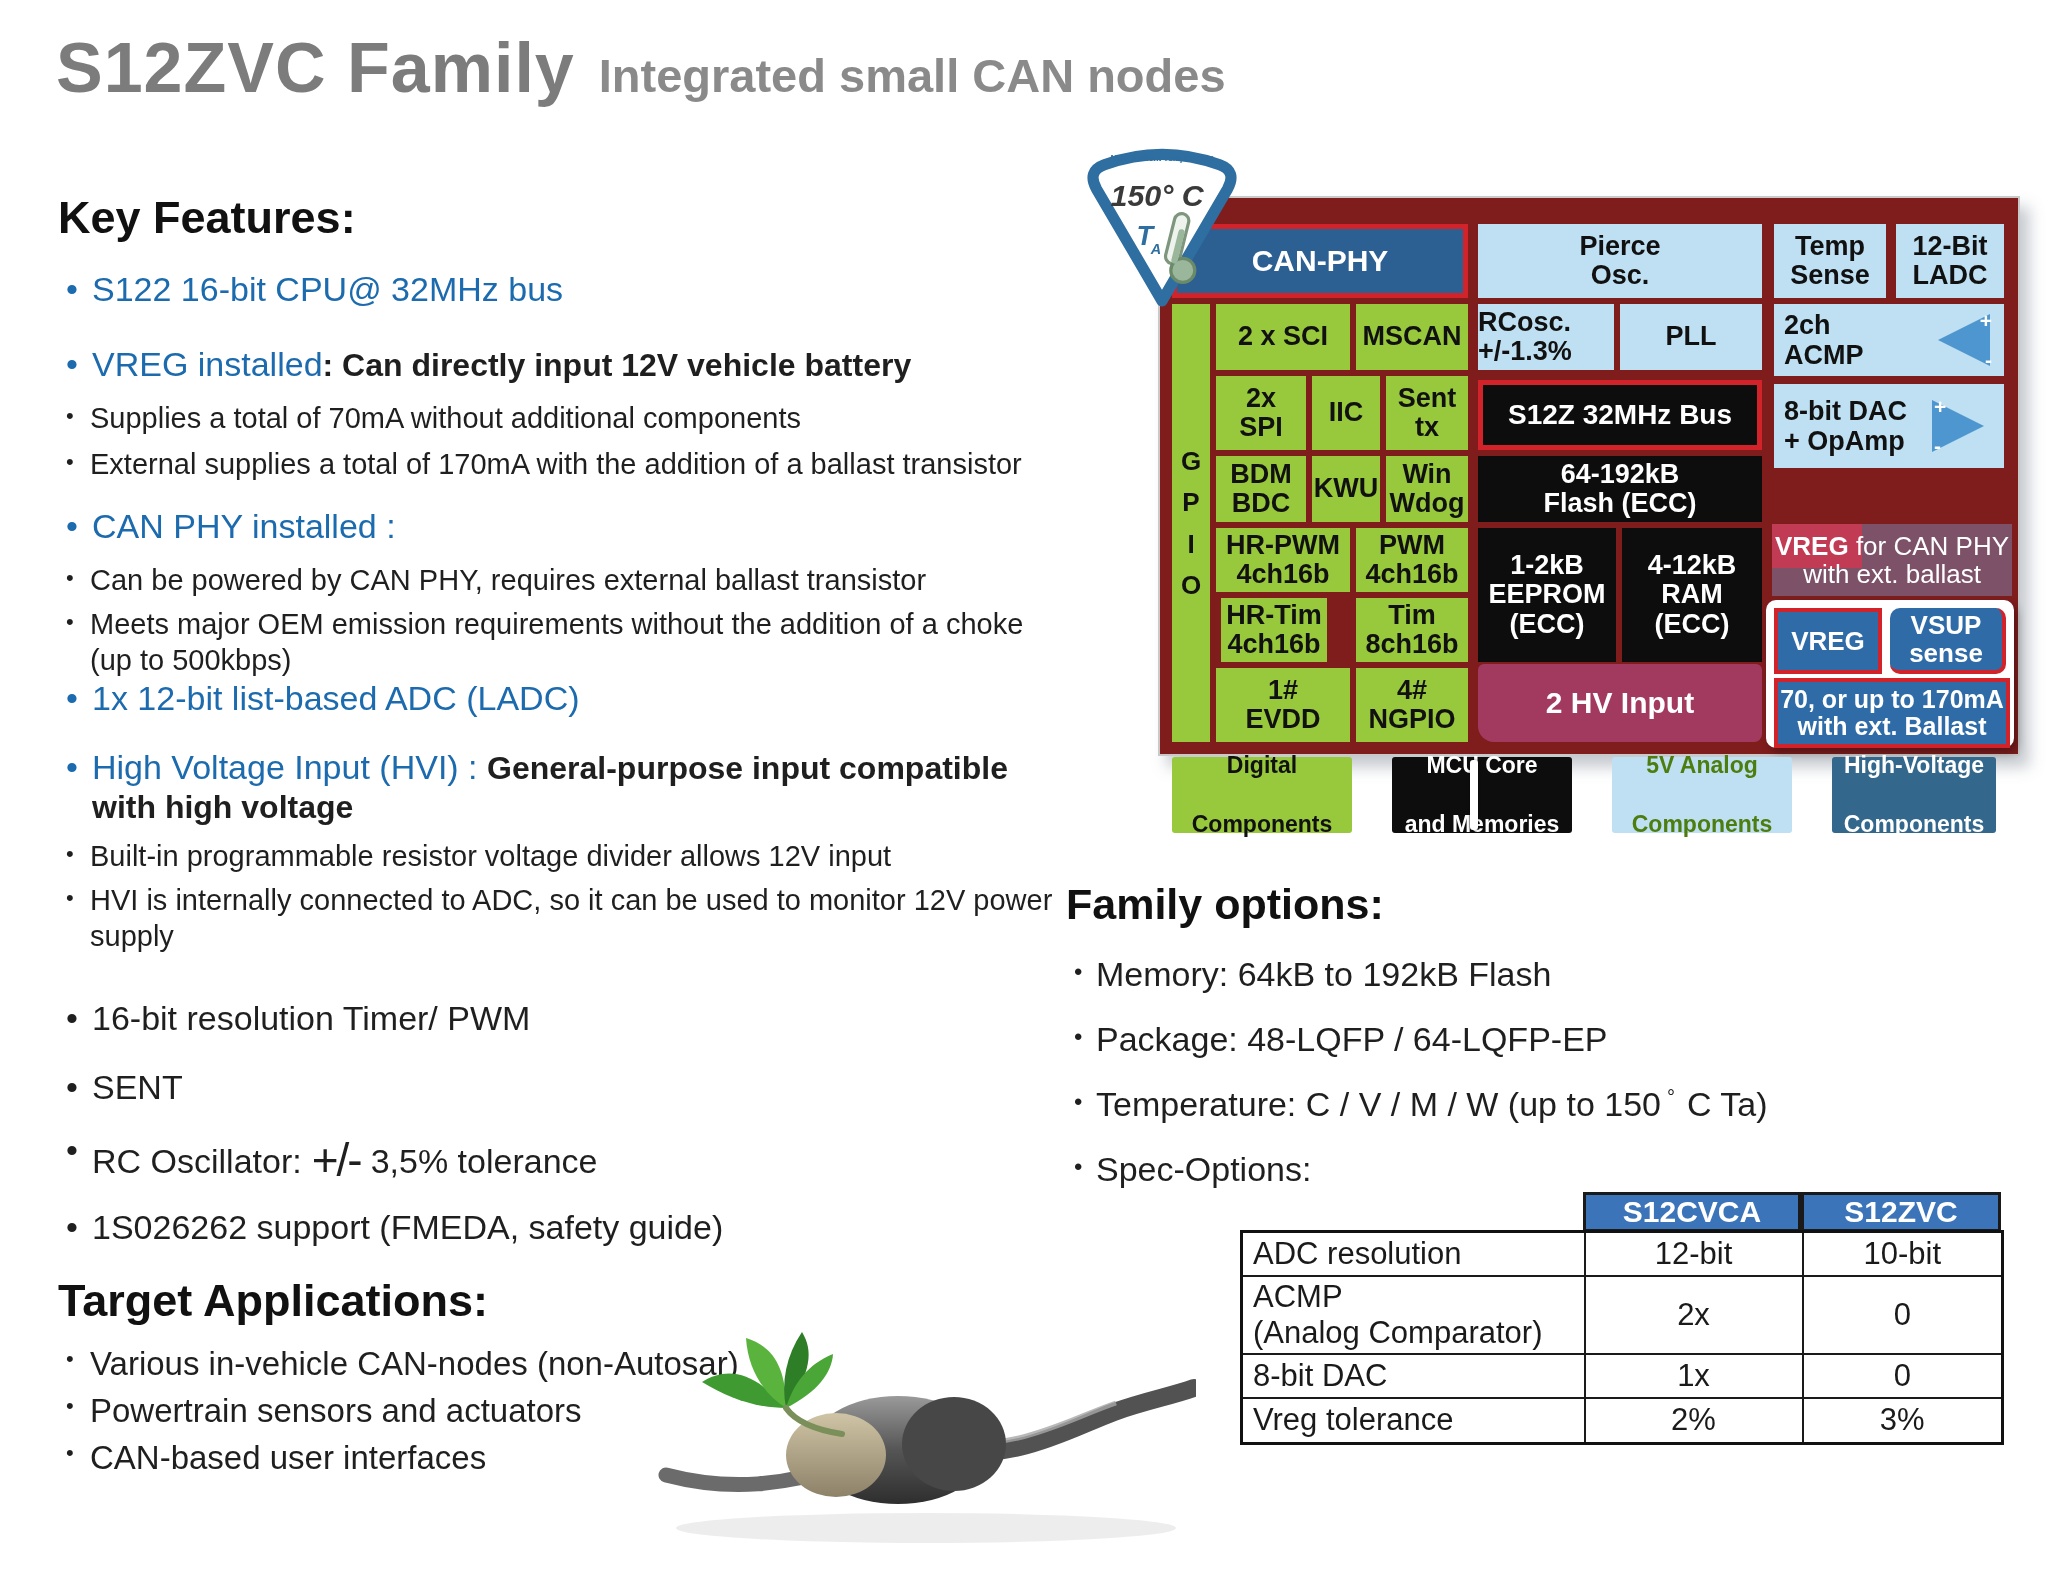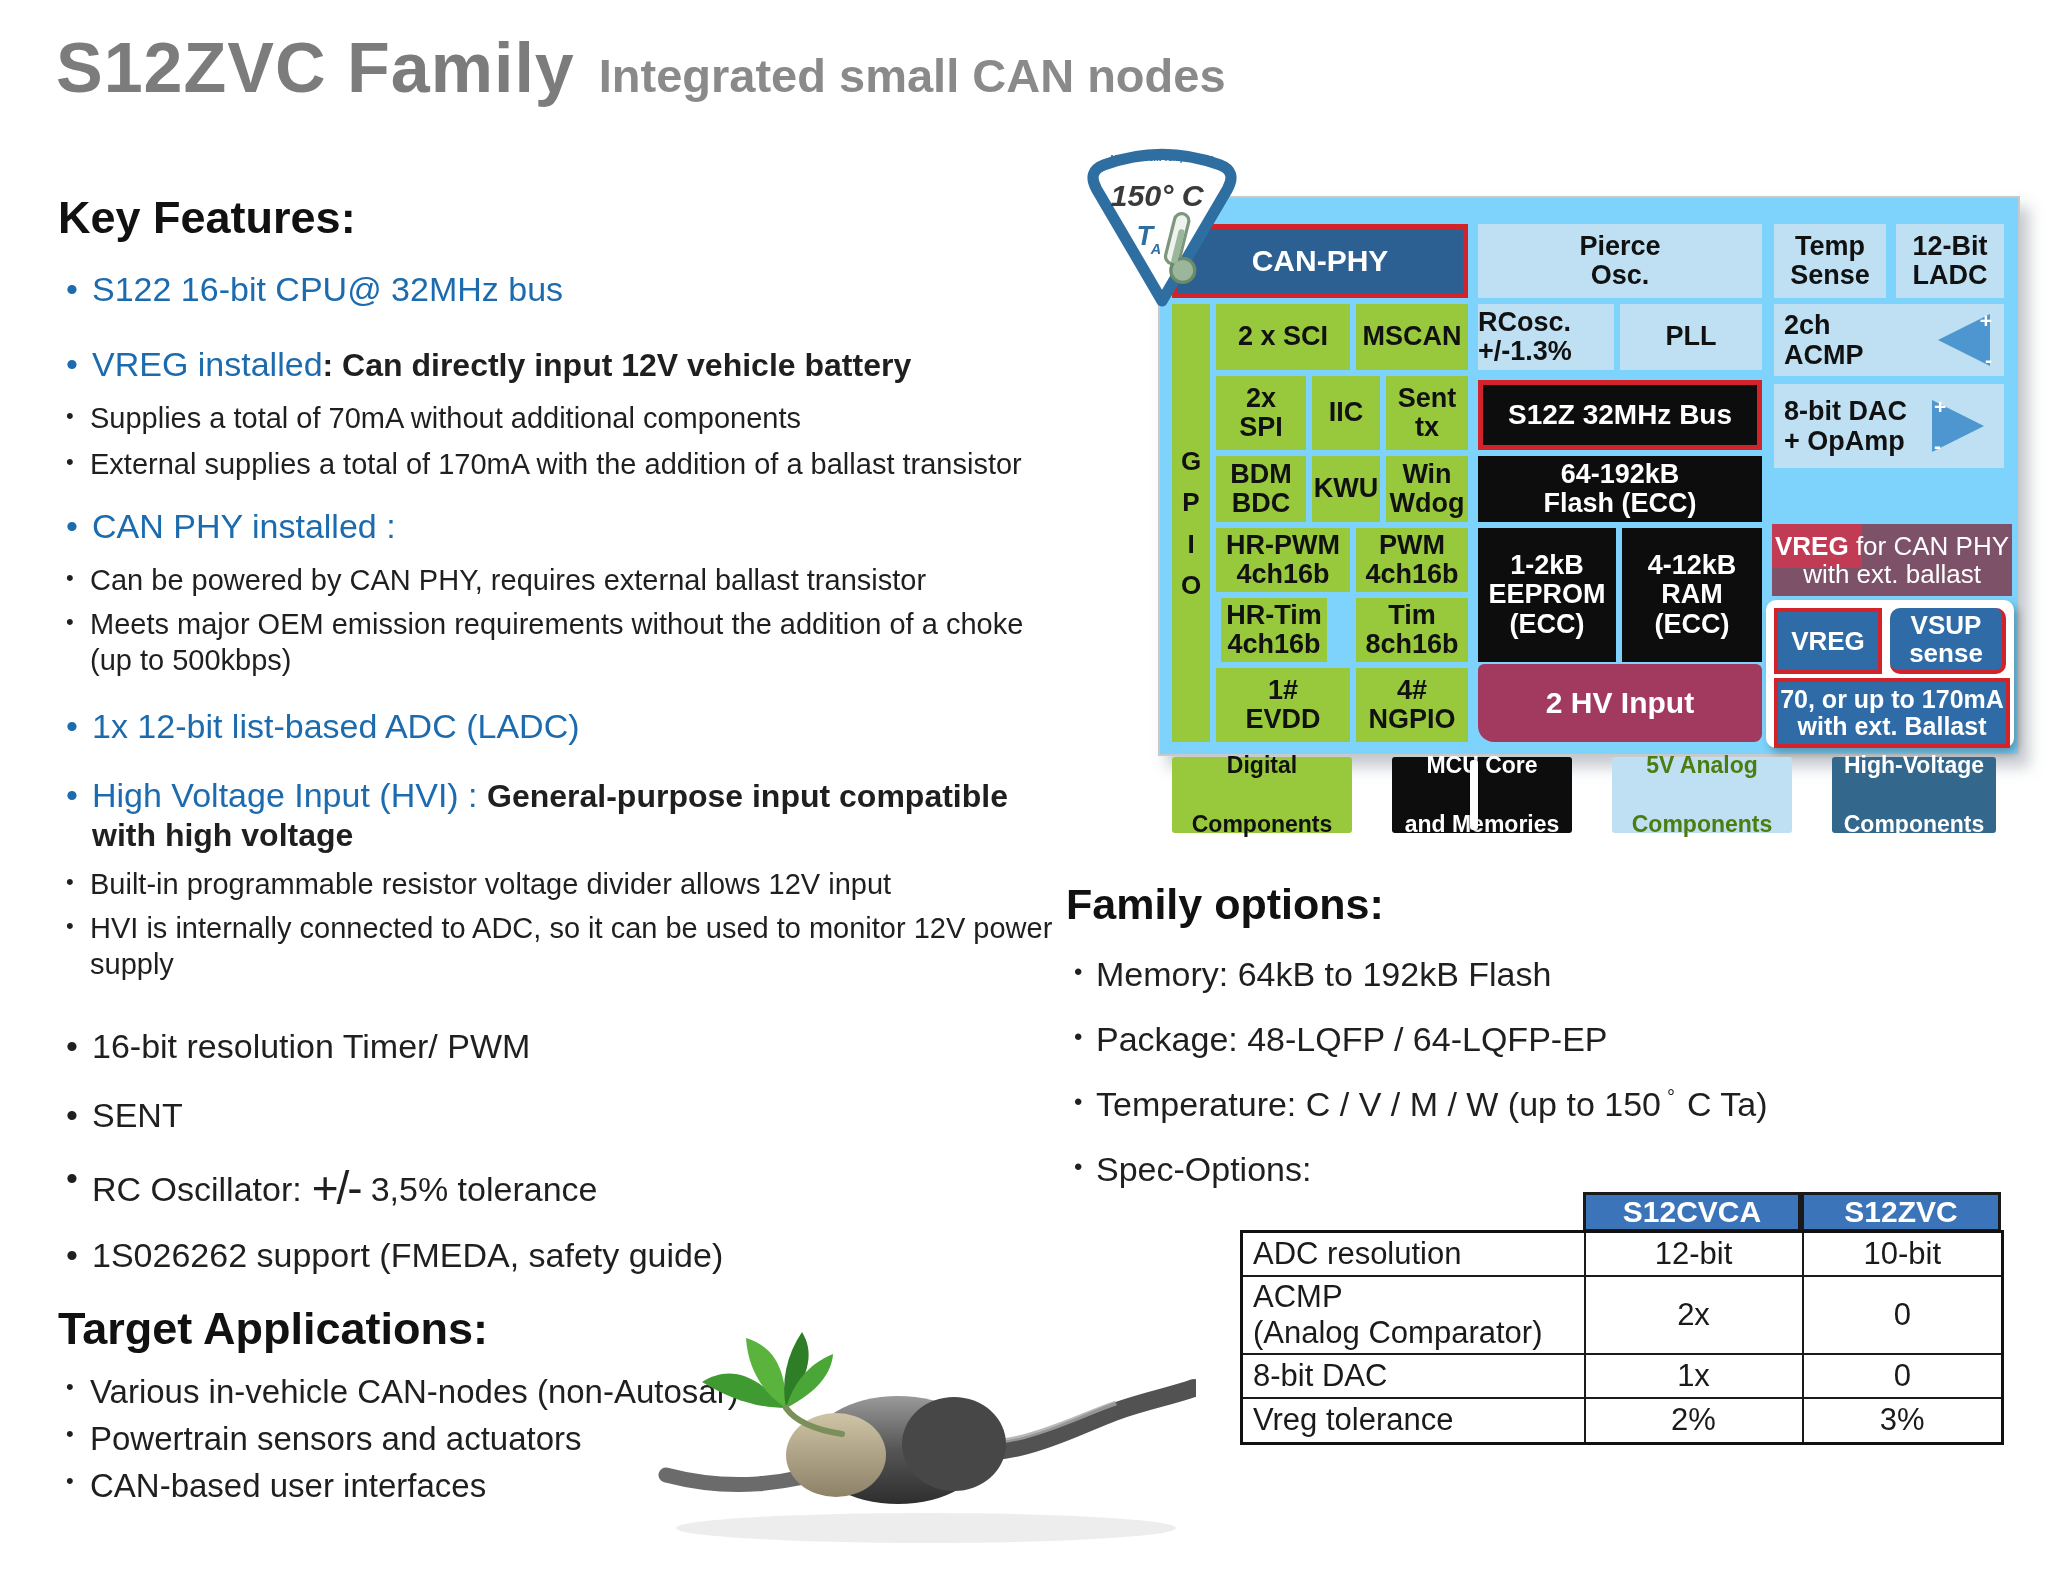--- a/index.html
+++ b/index.html
@@ -29,21 +29,21 @@
   
   .fam{position:absolute;left:1066px;top:880px;width:980px;}
   .fam .b{font-size:34px;padding-left:30px;color:#1f1f1f;}
   .fam .b::before{font-size:24px;top:3px;}
   .deg{font-size:20px;vertical-align:super;margin:0 12px 0 6px;}
 
   
   .badge{position:absolute;left:1082px;top:136px;width:160px;height:176px;z-index:6;font-style:italic;}
 
   
-  .panel{position:absolute;left:1158px;top:196px;width:858px;height:556px;background:#7dd3fc;
+  .panel{position:absolute;left:1158px;top:196px;width:858px;height:556px;background:#7f1d1d;
          border:2px solid #c9c9c9;box-shadow:9px 11px 14px rgba(90,100,115,.35);}
   .blk{position:absolute;display:flex;flex-direction:column;align-items:center;justify-content:center;
        font-weight:700;line-height:1.08;text-align:center;font-size:27px;}
   .green{background:#98C83C;color:#111;}
   .lblue{background:#BEE0F2;color:#111;}
   .blackb{background:#0d0d0d;color:#fff;}
   .canphy{background:#2C5F92;color:#fff;border:5px solid #D2232A;font-size:30px;}
   .busblk{border:5px solid #D2232A;font-size:28px;}
   .maroon{background:#A23A5F;color:#fff;font-size:30px;border-radius:6px 6px 8px 16px;}
   .mauve{background:#7D5168;color:#fff;}
@@ -96,21 +96,21 @@
     <div class="b blue" style="margin-top:26px">S122 16-bit CPU@ 32MHz bus</div>
 
     <div class="b blue" style="margin-top:36px"><span>VREG installed</span><span class="dark">: Can directly input 12V vehicle battery</span></div>
     <div class="sb" style="margin-top:16px">Supplies a total of 70mA without additional components</div>
     <div class="sb" style="margin-top:10px">External supplies a total of 170mA with the addition of a ballast transistor</div>
 
     <div class="b blue" style="margin-top:24px">CAN PHY installed :</div>
     <div class="sb" style="margin-top:16px">Can be powered by CAN PHY, requires external ballast transistor</div>
     <div class="sb" style="margin-top:8px">Meets major OEM emission requirements without the addition of a choke (up to 500kbps)</div>
 
-    <div class="b blue" style="margin-top:28px">1x 12-bit list-based ADC (LADC)</div>
+    <div class="b blue" style="">1x 12-bit list-based ADC (LADC)</div>
 
     <div class="b blue" style="margin-top:30px"><span>High Voltage Input (HVI) :</span> <span class="dark">General-purpose input compatible with high voltage</span></div>
     <div class="sb" style="margin-top:12px">Built-in programmable resistor voltage divider allows 12V input</div>
     <div class="sb" style="margin-top:8px">HVI is internally connected to ADC, so it can be used to monitor 12V power supply</div>
 
     <div class="b darkb" style="margin-top:44px">16-bit resolution Timer/ PWM</div>
     <div class="b darkb" style="margin-top:30px">SENT</div>
     <div class="b darkb" style="margin-top:24px"><span>RC Oscillator:</span><span class="bigpm">+/-</span><span>3,5% tolerance</span></div>
     <div class="b darkb" style="margin-top:24px">1S026262 support (FMEDA, safety guide)</div>
 

